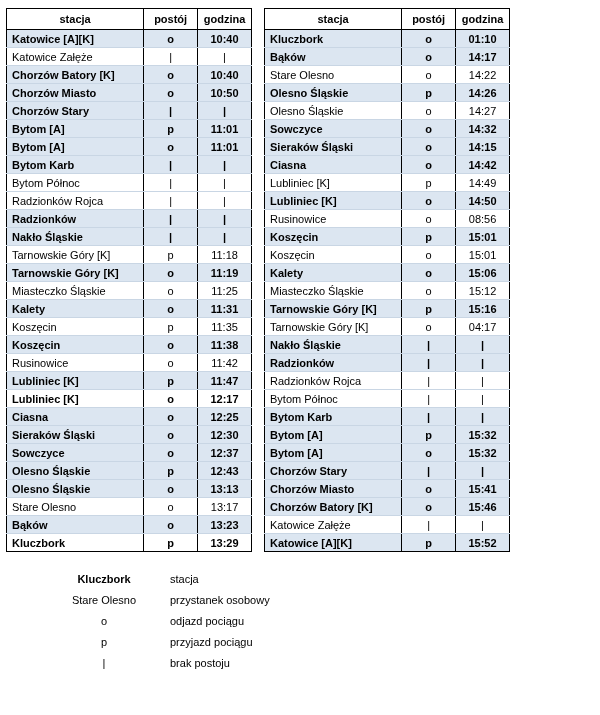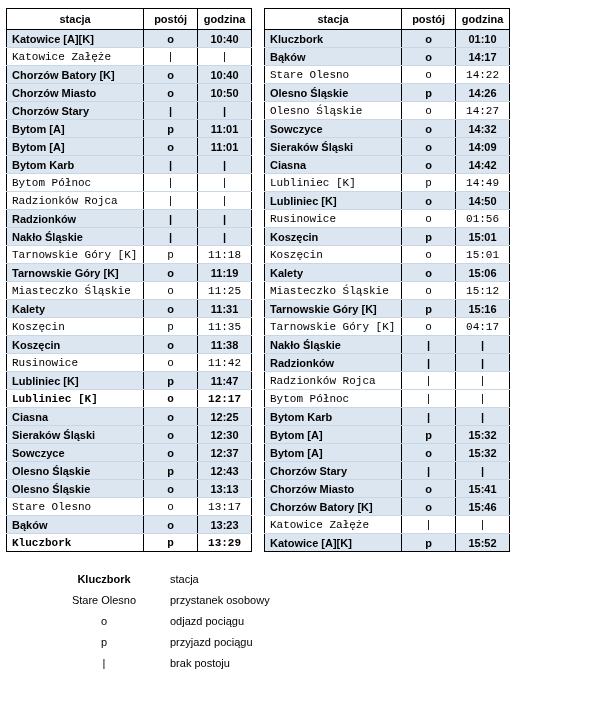--- a/index.html
+++ b/index.html
@@ -62,21 +62,20 @@
     height: 18px;
     box-sizing: border-box;
     white-space: nowrap;
     overflow: hidden;
   }
   table.sched tr.row-shaded td {
     background: #dce6f1;
   }
   table.sched tr.row-plain td {
     background: #ffffff;
-    font-family: Liberation Mono, monospace;
   }
   table.sched td.stop,
   table.sched td.time {
     text-align: center;
   }
   table.sched tr.bold td {
     font-weight: bold;
   }
   table.sched tr.last td {
     border-bottom: 1px solid #000000;
@@ -322,41 +321,41 @@
               <td class="time">14:27</td>
             </tr>
             <tr class="row-shaded bold">
               <td class="station">Sowczyce</td>
               <td class="stop">o</td>
               <td class="time">14:32</td>
             </tr>
             <tr class="row-shaded bold">
               <td class="station">Sieraków Śląski</td>
               <td class="stop">o</td>
-              <td class="time">14:09</td>
+              <td class="time">14:15</td>
             </tr>
             <tr class="row-shaded bold">
               <td class="station">Ciasna</td>
               <td class="stop">o</td>
               <td class="time">14:42</td>
             </tr>
             <tr class="row-plain">
               <td class="station">Lubliniec [K]</td>
               <td class="stop">p</td>
               <td class="time">14:49</td>
             </tr>
             <tr class="row-shaded bold">
               <td class="station">Lubliniec [K]</td>
               <td class="stop">o</td>
               <td class="time">14:50</td>
             </tr>
             <tr class="row-plain">
               <td class="station">Rusinowice</td>
               <td class="stop">o</td>
-              <td class="time">01:56</td>
+              <td class="time">08:56</td>
             </tr>
             <tr class="row-shaded bold">
               <td class="station">Koszęcin</td>
               <td class="stop">p</td>
               <td class="time">15:01</td>
             </tr>
             <tr class="row-plain">
               <td class="station">Koszęcin</td>
               <td class="stop">o</td>
               <td class="time">15:01</td>

